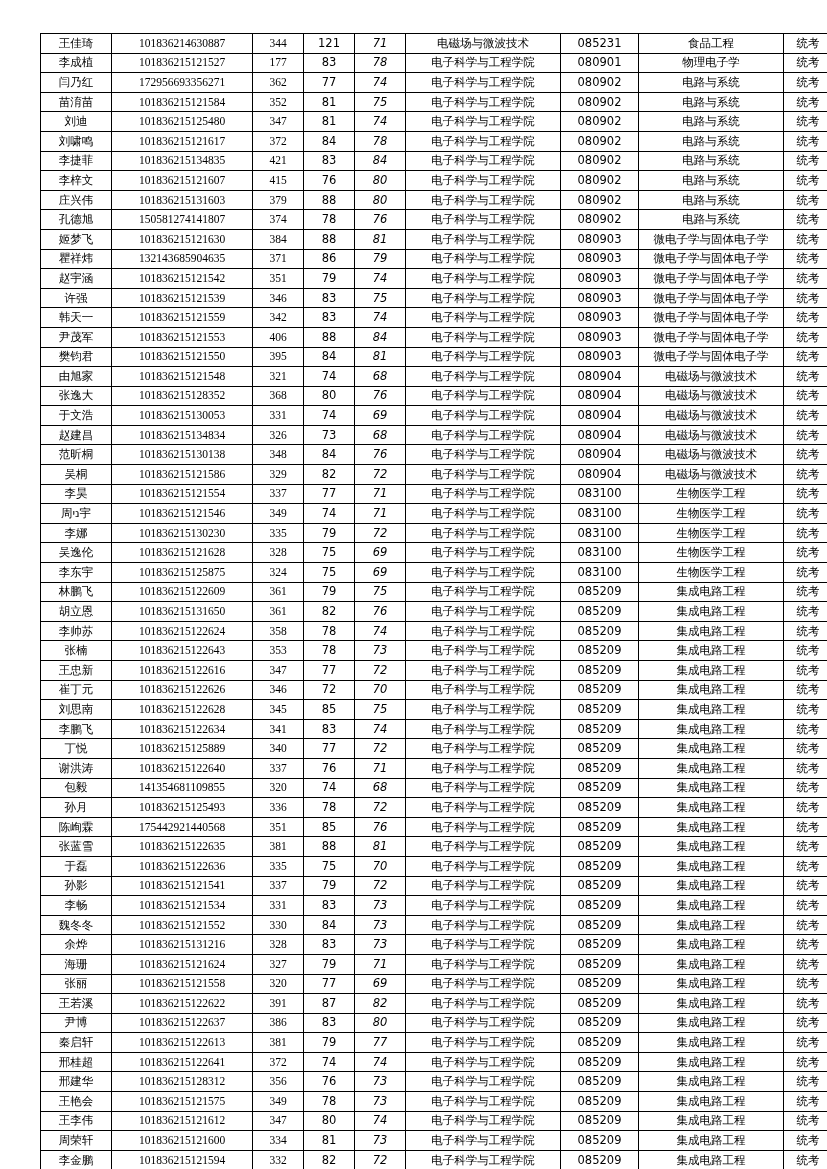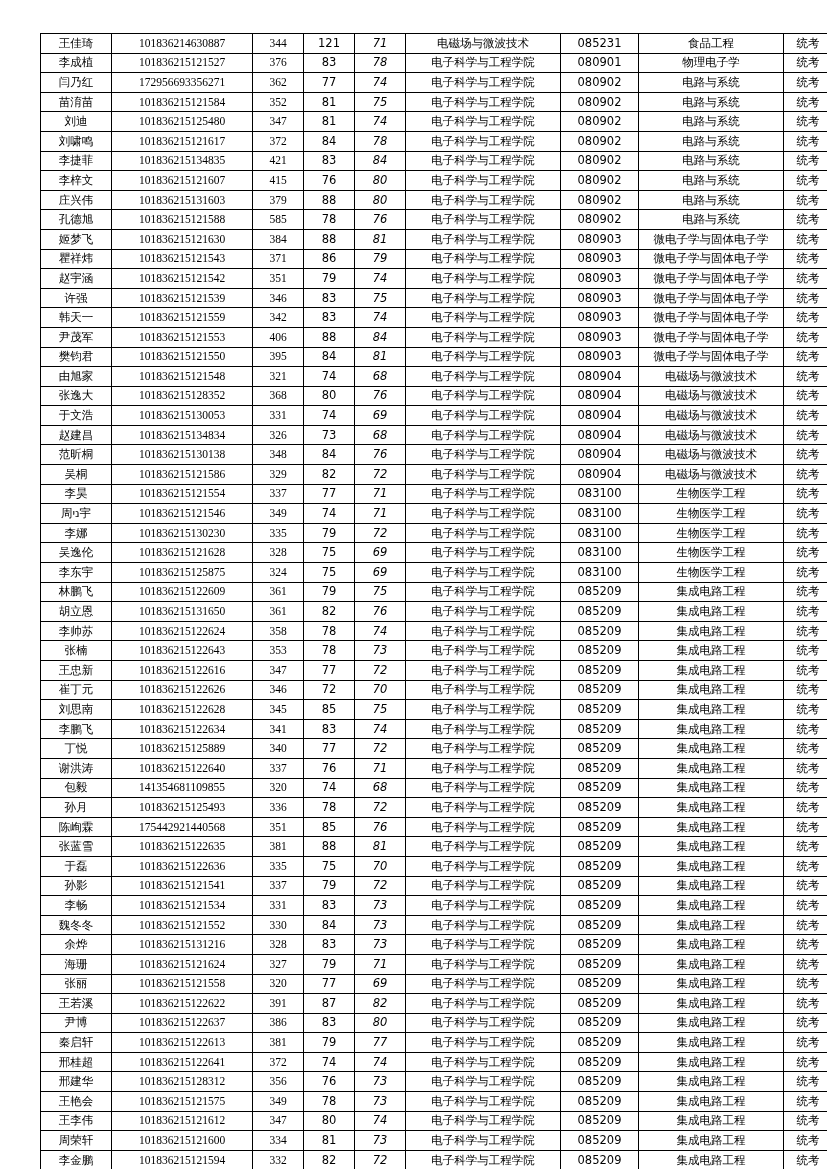--- a/index.html
+++ b/index.html
@@ -69,21 +69,21 @@
           <td class="c-s1">121</td>
           <td class="c-s2">71</td>
           <td class="c-college">电磁场与微波技术</td>
           <td class="c-code">085231</td>
           <td class="c-major">食品工程</td>
           <td class="c-type">统考</td>
         </tr>
         <tr>
           <td class="c-name">李成植</td>
           <td class="c-id">101836215121527</td>
-          <td class="c-total">376</td>
+          <td class="c-total">177</td>
           <td class="c-s1">83</td>
           <td class="c-s2">78</td>
           <td class="c-college">电子科学与工程学院</td>
           <td class="c-code">080901</td>
           <td class="c-major">物理电子学</td>
           <td class="c-type">统考</td>
         </tr>
         <tr>
           <td class="c-name">闫乃红</td>
           <td class="c-id">172956693356271</td>
@@ -156,43 +156,43 @@
           <td class="c-total">379</td>
           <td class="c-s1">88</td>
           <td class="c-s2">80</td>
           <td class="c-college">电子科学与工程学院</td>
           <td class="c-code">080902</td>
           <td class="c-major">电路与系统</td>
           <td class="c-type">统考</td>
         </tr>
         <tr>
           <td class="c-name">孔德旭</td>
-          <td class="c-id">101836215121588</td>
-          <td class="c-total">585</td>
+          <td class="c-id">150581274141807</td>
+          <td class="c-total">374</td>
           <td class="c-s1">78</td>
           <td class="c-s2">76</td>
           <td class="c-college">电子科学与工程学院</td>
           <td class="c-code">080902</td>
           <td class="c-major">电路与系统</td>
           <td class="c-type">统考</td>
         </tr>
         <tr>
           <td class="c-name">姬梦飞</td>
           <td class="c-id">101836215121630</td>
           <td class="c-total">384</td>
           <td class="c-s1">88</td>
           <td class="c-s2">81</td>
           <td class="c-college">电子科学与工程学院</td>
           <td class="c-code">080903</td>
           <td class="c-major">微电子学与固体电子学</td>
           <td class="c-type">统考</td>
         </tr>
         <tr>
           <td class="c-name">瞿祥炜</td>
-          <td class="c-id">101836215121543</td>
+          <td class="c-id">132143685904635</td>
           <td class="c-total">371</td>
           <td class="c-s1">86</td>
           <td class="c-s2">79</td>
           <td class="c-college">电子科学与工程学院</td>
           <td class="c-code">080903</td>
           <td class="c-major">微电子学与固体电子学</td>
           <td class="c-type">统考</td>
         </tr>
         <tr>
           <td class="c-name">赵宇涵</td>

